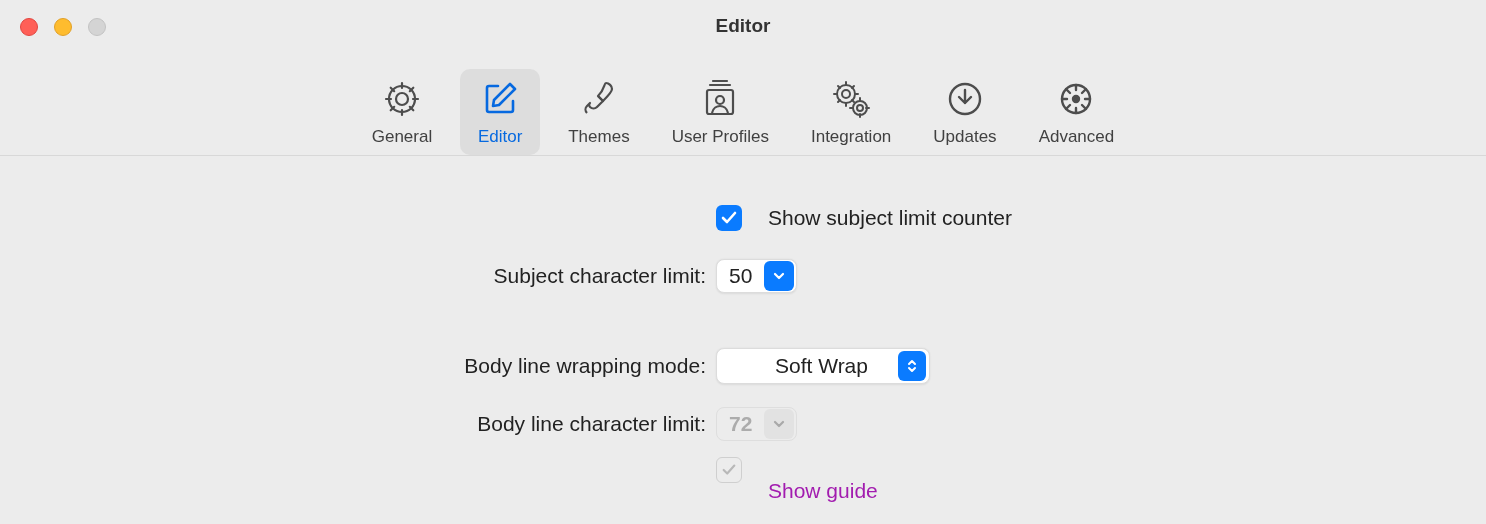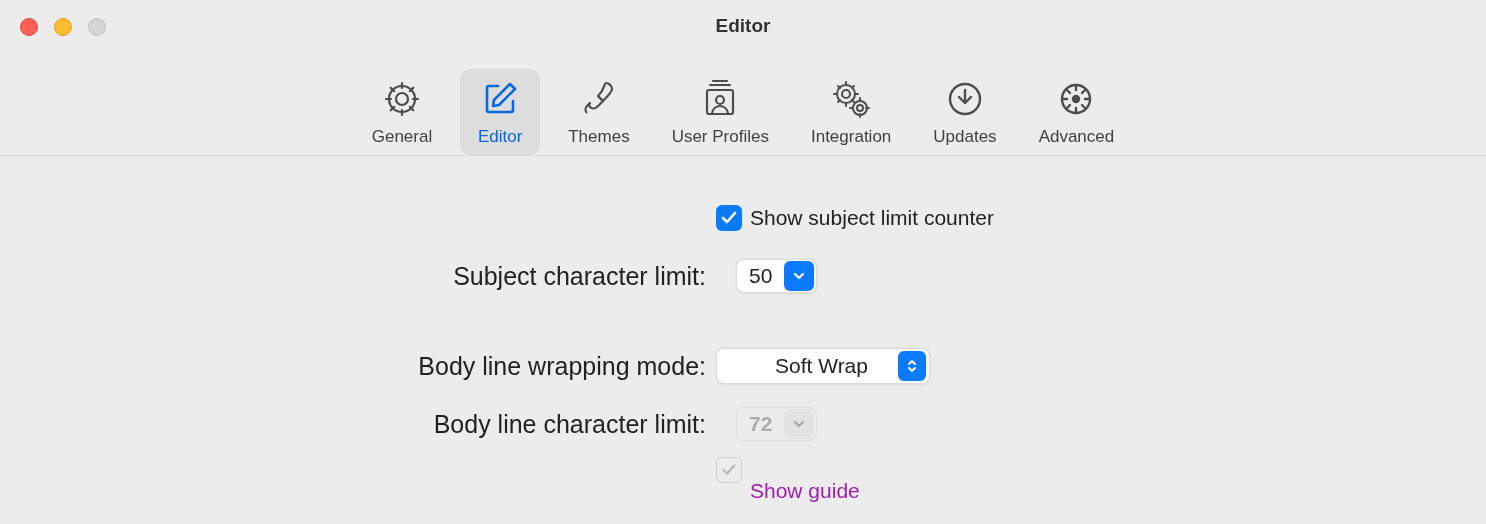--- a/index.html
+++ b/index.html
@@ -85,28 +85,28 @@
   }
   .row {
     display: flex;
     align-items: center;
     height: 40px;
     margin-bottom: 18px;
   }
   .row .label-col {
     width: 716px;
     text-align: right;
-    font-size: 25px;
+    font-size: 21px;
     color: #222;
     padding-right: 10px;
   }
   .row .ctrl-col {
     display: flex;
     align-items: center;
-    gap: 8px;
+    gap: 26px;
   }
   .gap-lg { margin-bottom: 50px; }
   .gap-sm { margin-bottom: 6px; }
 
   
   .mac-check {
     width: 26px; height: 26px;
     border-radius: 6px;
     display: inline-flex;
     align-items: center; justify-content: center;
@@ -131,21 +131,20 @@
 
   
   .combo {
     background: #fff;
     border: 1px solid #dcdcdc;
     border-radius: 8px;
     height: 34px;
     display: inline-flex;
     align-items: center;
     box-shadow: 0 0.5px 2px rgba(0,0,0,0.08);
-    margin-left: 20px;
   }
   .combo .val {
     padding: 0 10px 0 12px;
     font-size: 21px;
     color: #222;
   }
   .combo .stepper {
     width: 30px; height: 30px;
     margin: 2px;
     border-radius: 6px;

